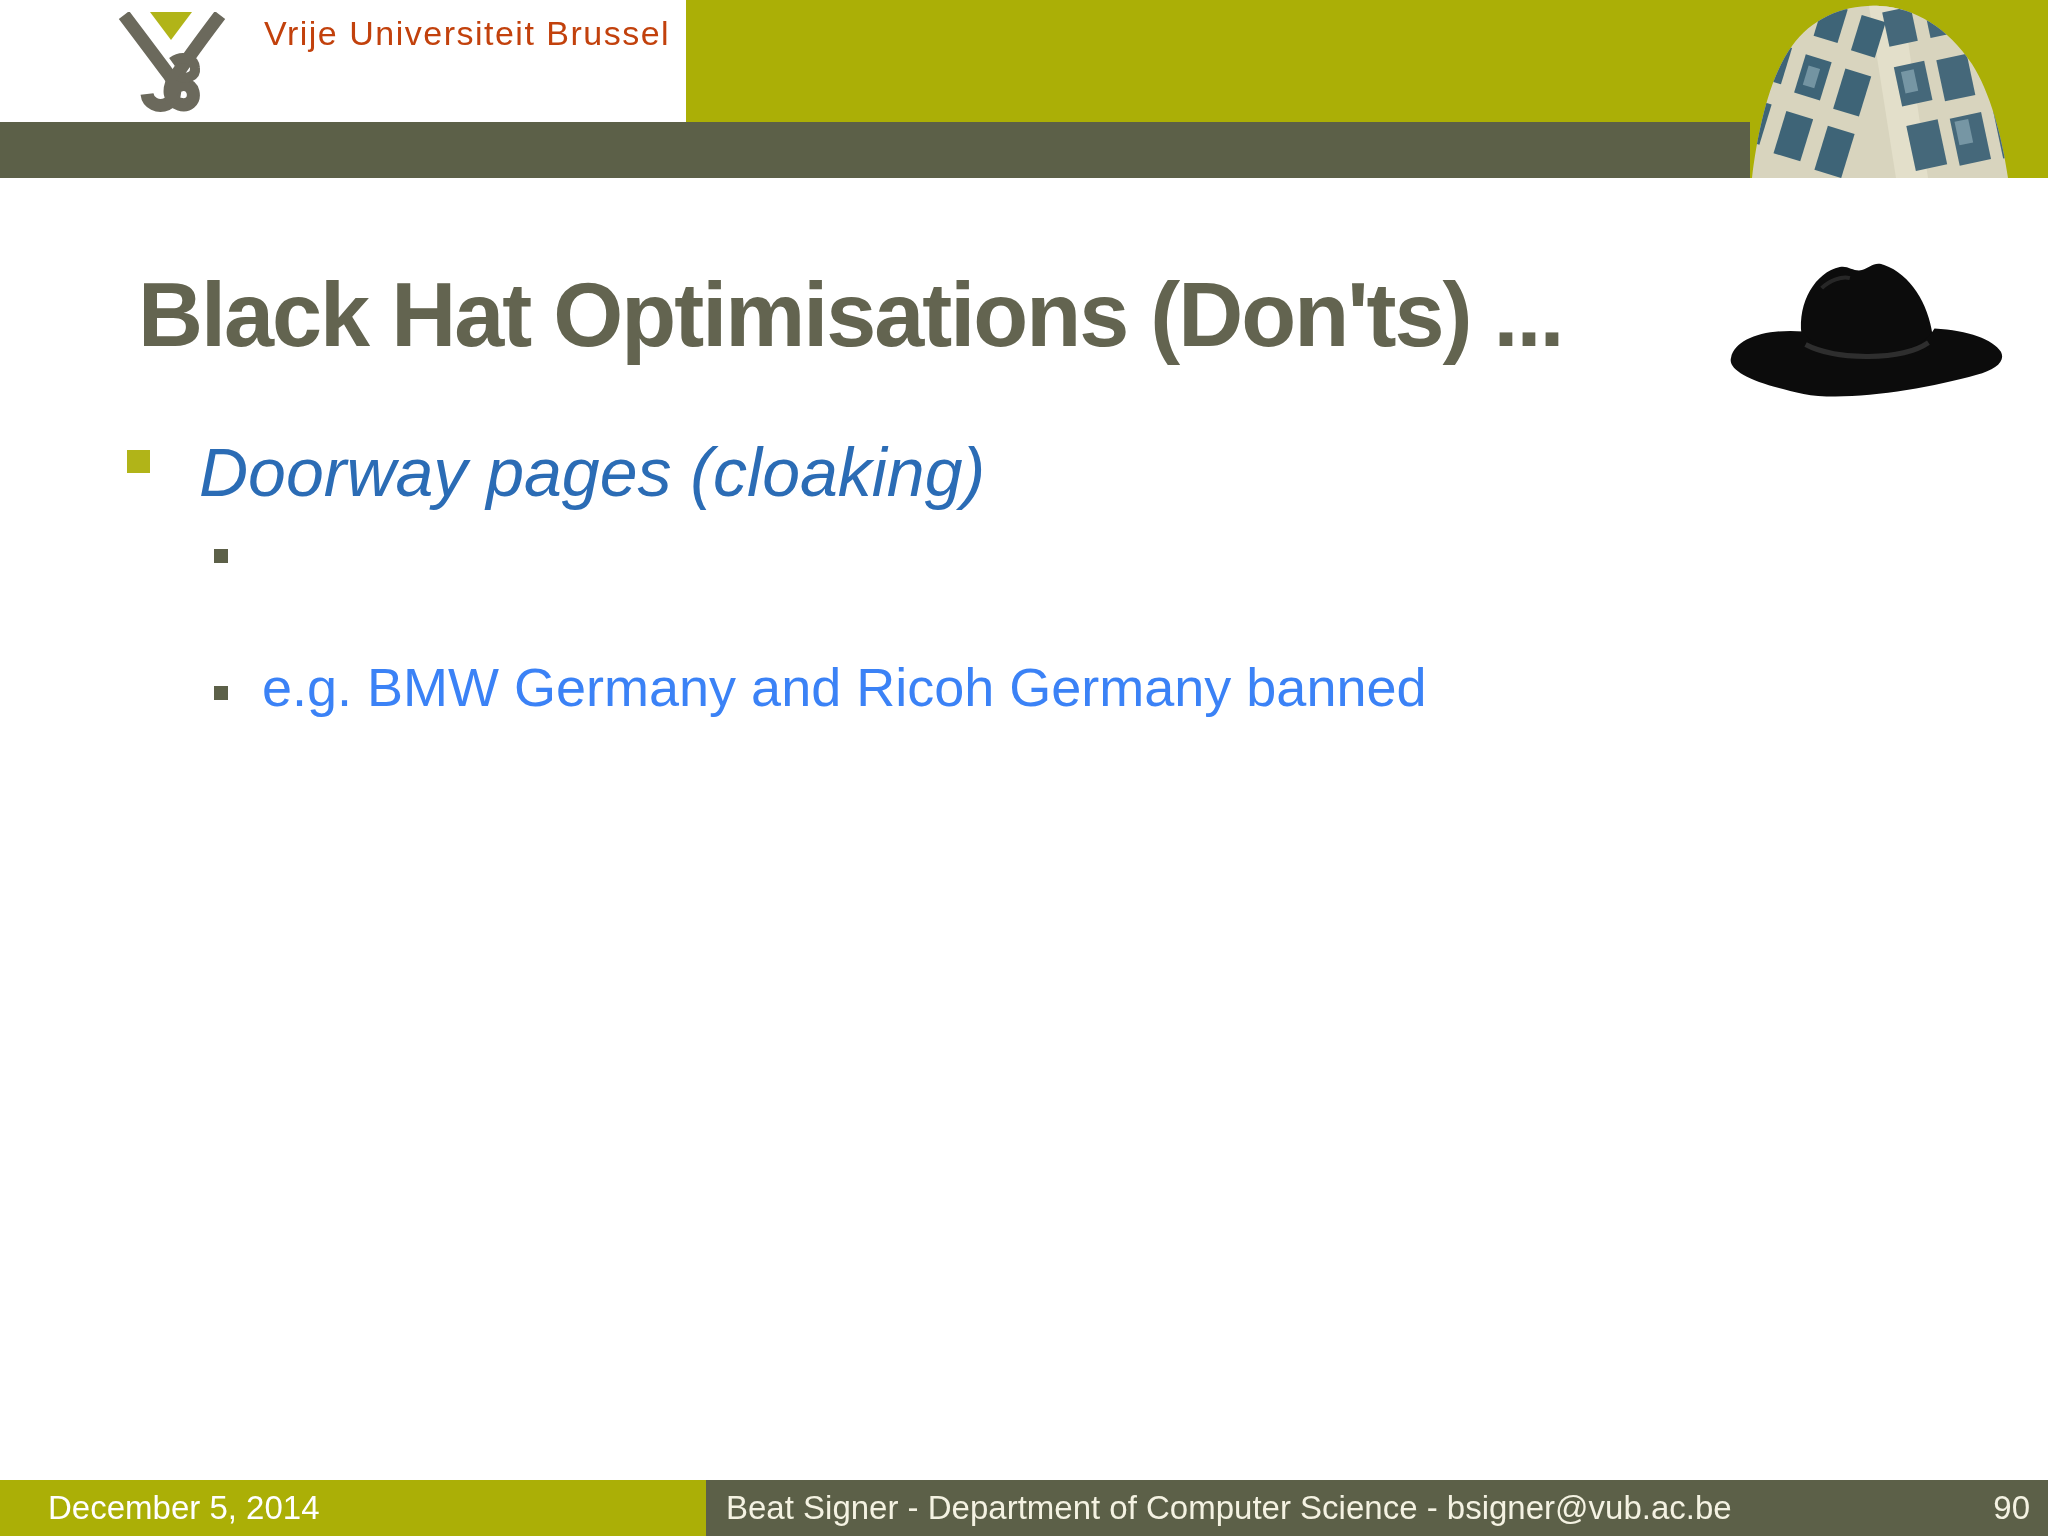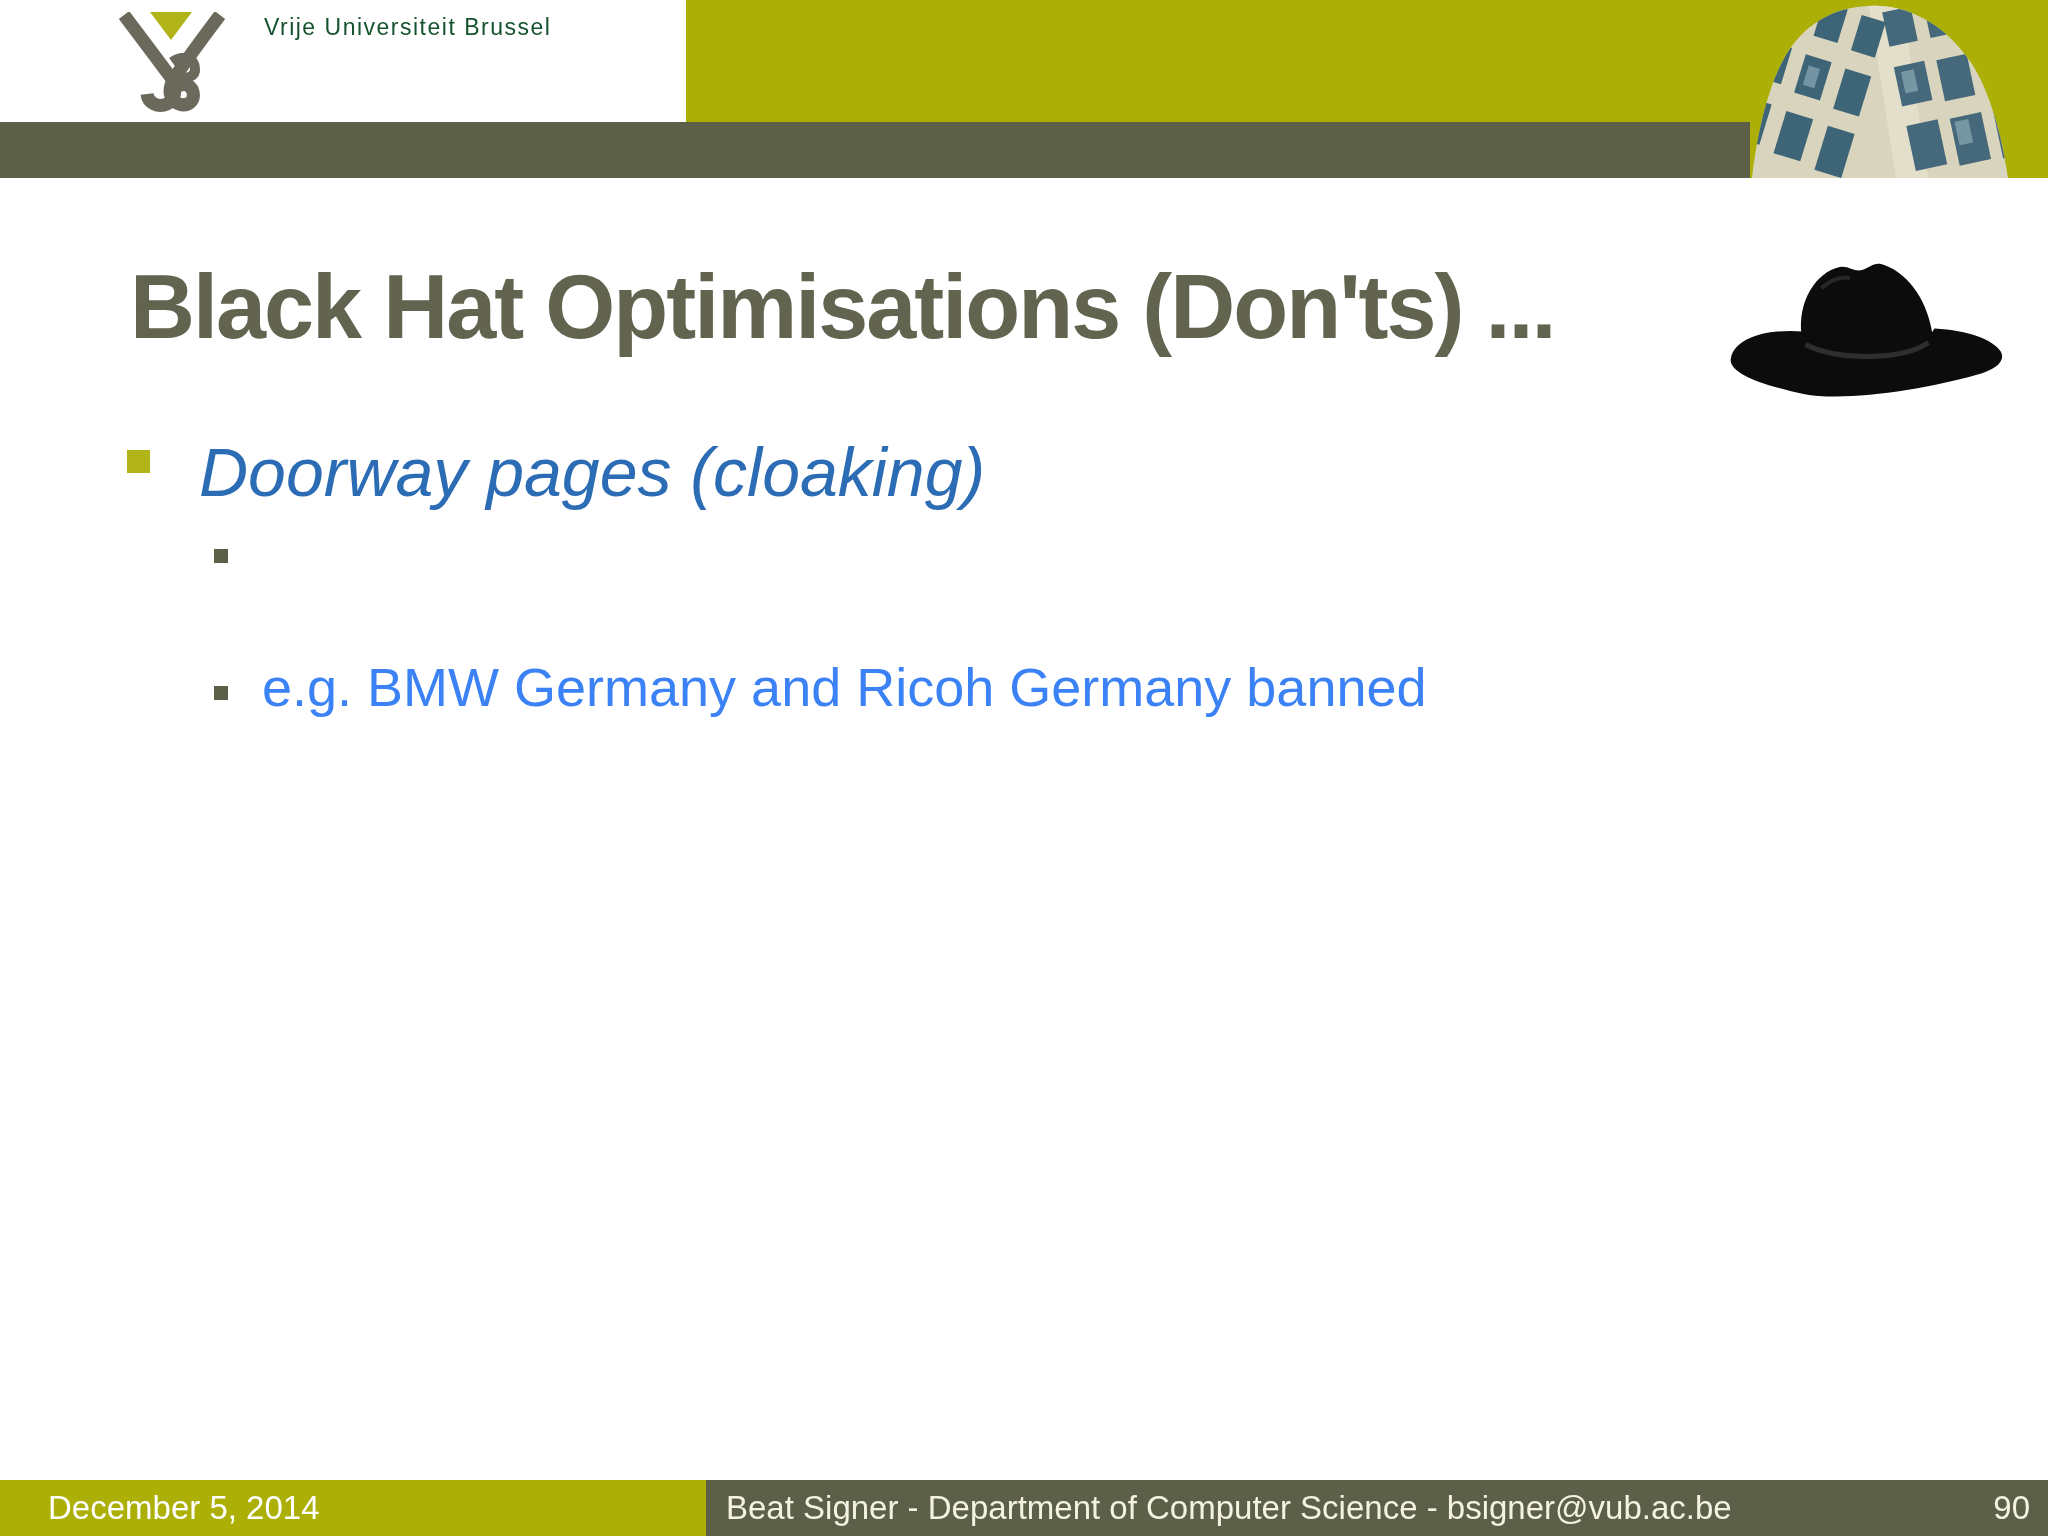--- a/index.html
+++ b/index.html
@@ -4,26 +4,26 @@
 <style>
   html,body{margin:0;padding:0;}
   body{width:2048px;height:1536px;font-family:"Liberation Sans",sans-serif;}
   .slide{position:relative;width:2048px;height:1536px;background:#ffffff;overflow:hidden;}
 
   
   .hdr-white{position:absolute;left:0;top:0;width:686px;height:122px;background:#ffffff;}
   .hdr-band{position:absolute;left:686px;top:0;width:1362px;height:122px;background:var(--accent-yellow-green,#ABAF06);}
   .hdr-bar{position:absolute;left:0;top:122px;width:2048px;height:56px;background:var(--dark-olive,#5C6048);}
   .vub-logo{position:absolute;left:116px;top:12px;width:112px;height:102px;}
-  .univ{position:absolute;left:264px;top:14px;font-size:23px;letter-spacing:1.5px;color:#14532d;white-space:nowrap;}
+  .univ{position:absolute;left:264px;top:14px;font-size:34px;letter-spacing:1.5px;color:#c2410c;white-space:nowrap;}
   .photo{position:absolute;left:1750px;top:0;width:298px;height:178px;background:var(--accent-yellow-green,#ABAF06);}
   .photo svg{position:absolute;left:0;top:0;width:100%;height:100%;}
 
   
-  .title{position:absolute;left:126px;top:252px;margin:4px;font-size:90px;font-weight:bold;
+  .title{position:absolute;left:126px;top:252px;margin:12px;font-size:90px;font-weight:bold;
          letter-spacing:-2px;color:var(--title-olive,#636450);white-space:nowrap;}
   .hat{position:absolute;left:1725px;top:258px;width:285px;height:150px;}
 
   
   .sq{position:absolute;display:block;}
   .sq-l1{left:127px;top:450px;width:23px;height:23px;background:var(--bullet-yellow,#B1B418);}
   .sq-l2{width:14px;height:14px;background:var(--dark-olive,#5C6048);}
   .sq-l2a{left:214px;top:549px;}
   .sq-l2b{left:214px;top:686px;}
   .txt{position:absolute;white-space:nowrap;line-height:1.12;}

